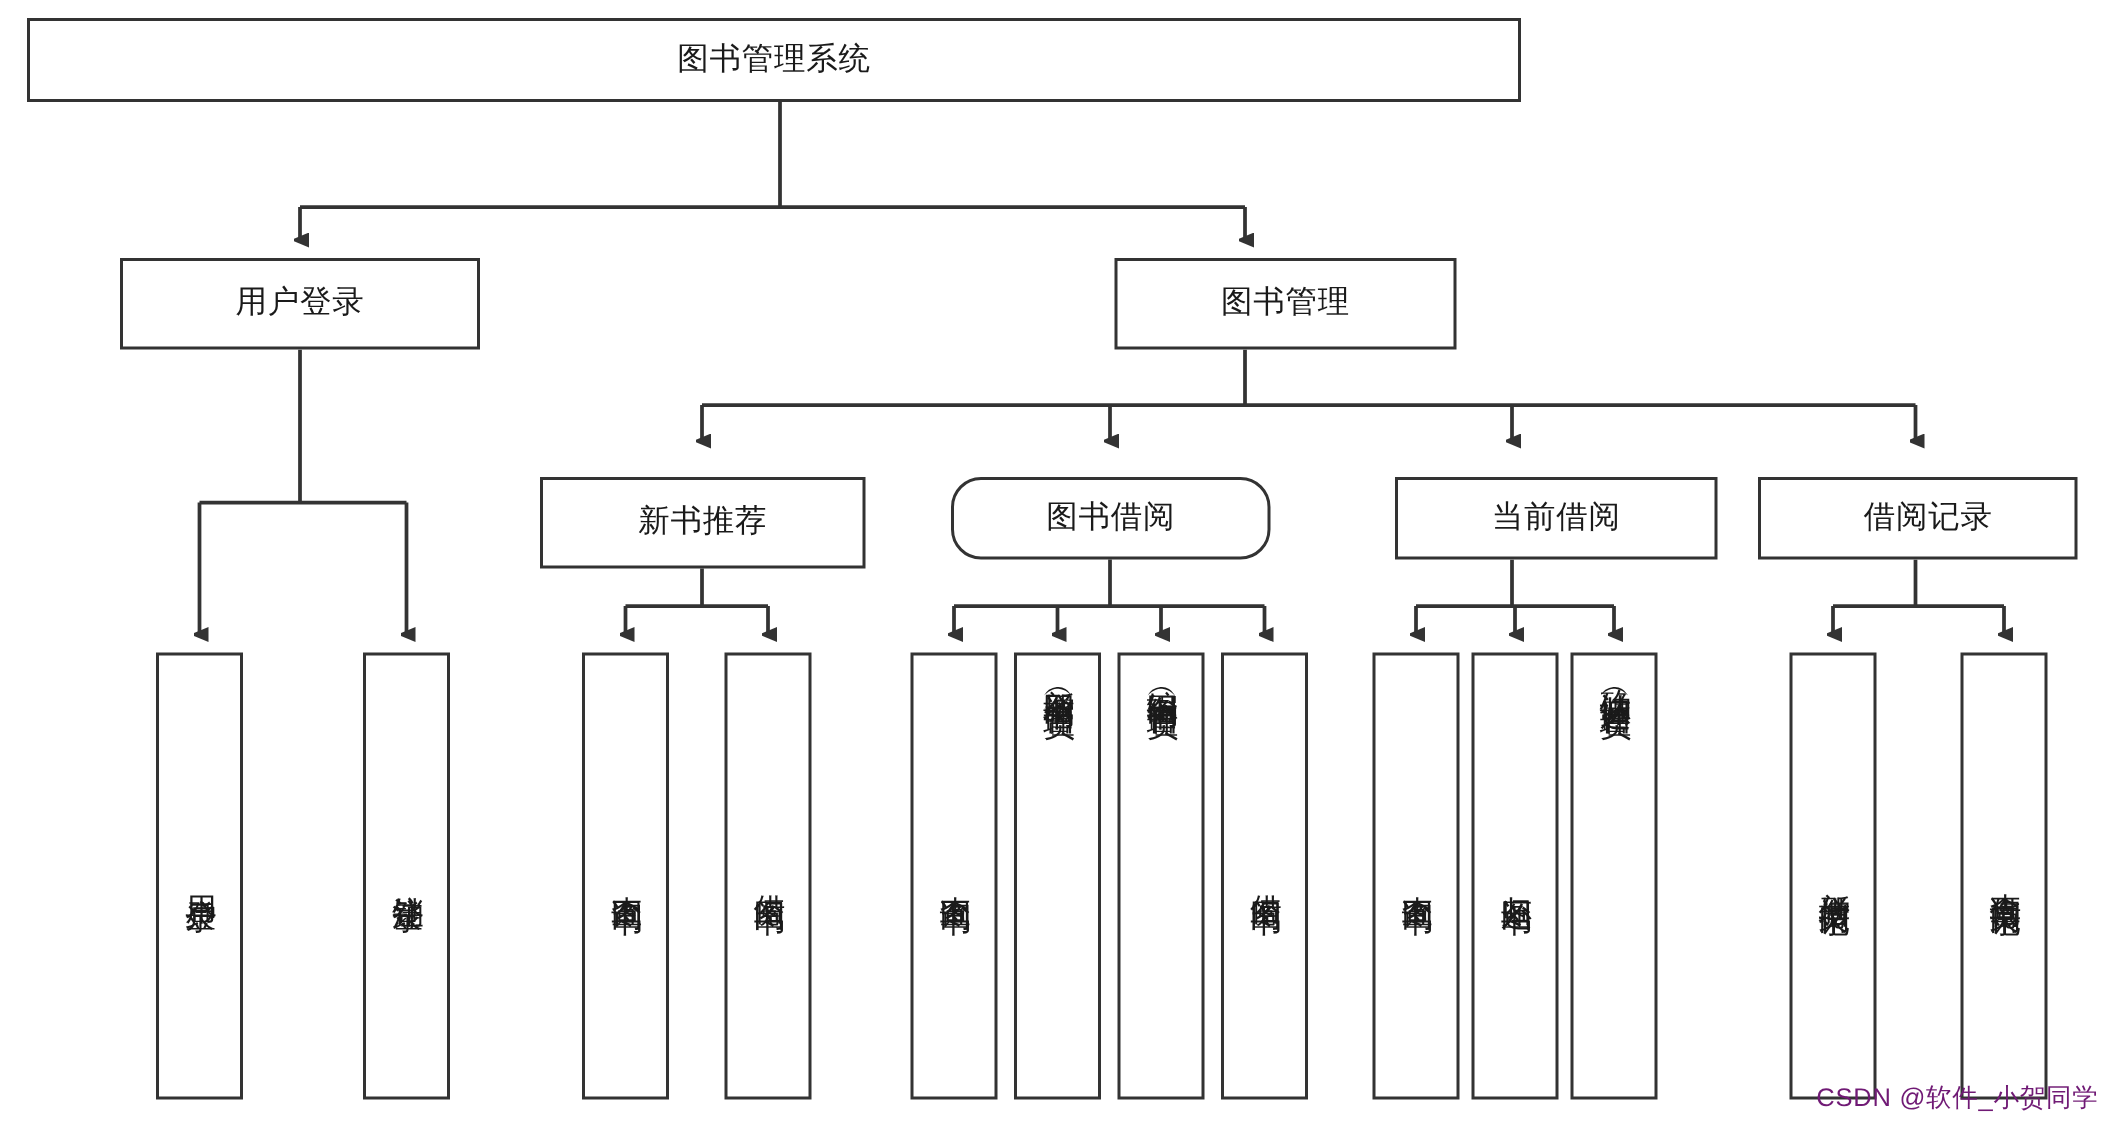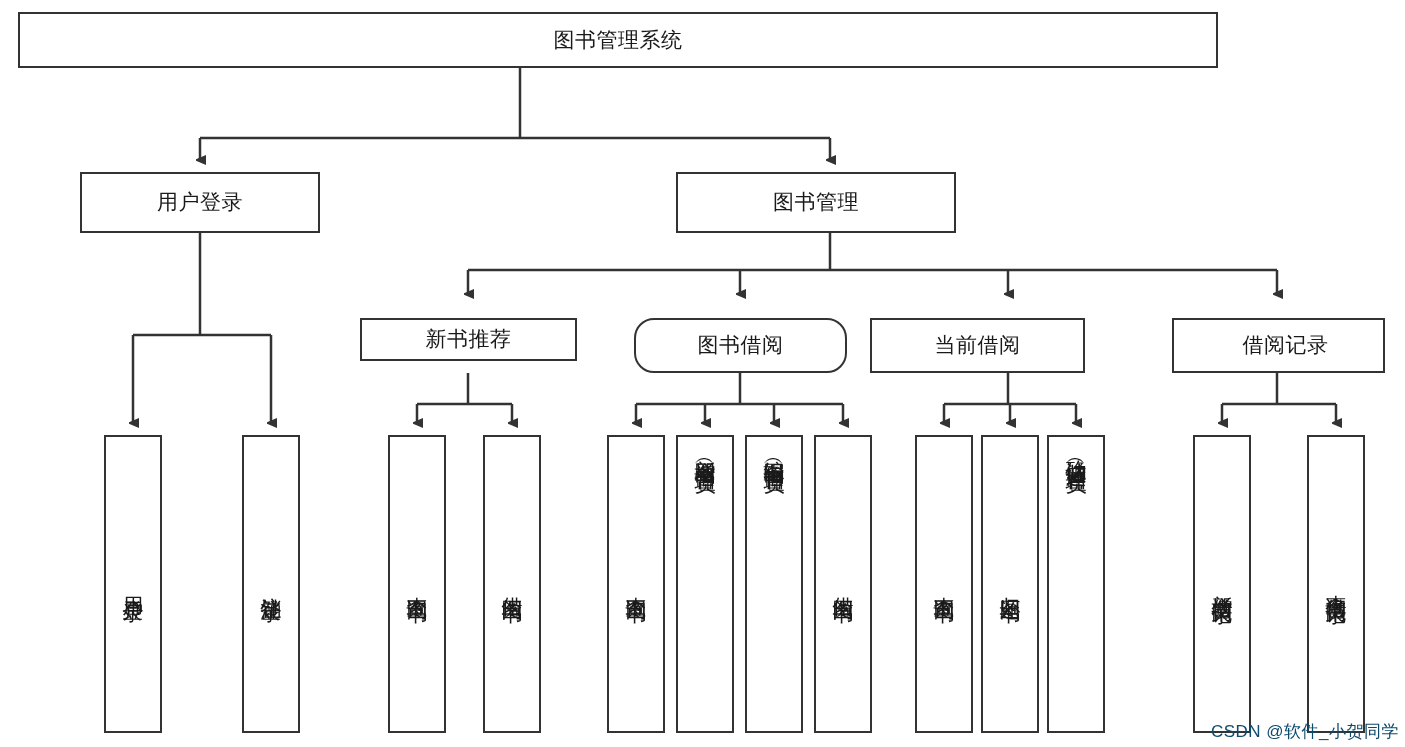--- a/index.html
+++ b/index.html
@@ -54,21 +54,21 @@
   }
   .leaf-centered {
     align-items: center;
     padding-top: 0;
   }
   #watermark {
     position: absolute;
     right: 6px;
     bottom: 4px;
     font-size: 17px;
-    color: #0c4a6e;
+    color: #701a75;
     letter-spacing: 0.5px;
     white-space: nowrap;
   }
 </style>
 </head>
 <body>
 
 <div id="canvas">
 
   <svg id="diagram-svg" viewBox="0 0 1405 747">
@@ -114,38 +114,38 @@
       <path d="M1010,404 L1010,423" marker-end="url(#arrow)"></path>
       <path d="M1076,404 L1076,423" marker-end="url(#arrow)"></path>
 
       <path d="M1277,373 L1277,404"></path>
       <path d="M1222,404 L1336,404"></path>
       <path d="M1222,404 L1222,423" marker-end="url(#arrow)"></path>
       <path d="M1336,404 L1336,423" marker-end="url(#arrow)"></path>
     </g>
   </svg>
 
-  <div class="node" style="left:18px; top:12px; width:1200px; height:56px;">
+  <div class="node" style="left:18px; top:12px; width:996px; height:56px;">
     <span class="node-label">图书管理系统</span>
   </div>
 
   <div class="node" style="left:80px; top:172px; width:240px; height:61px;">
     <span class="node-label">用户登录</span>
   </div>
-  <div class="node" style="left:676px; top:172px; width:280px; height:61px;">
+  <div class="node" style="left:743px; top:172px; width:228px; height:61px;">
     <span class="node-label">图书管理</span>
   </div>
 
-  <div class="node" style="left:360px; top:318px; width:217px; height:43px;">
+  <div class="node" style="left:360px; top:318px; width:217px; height:61px;">
     <span class="node-label">新书推荐</span>
   </div>
   <div class="node" style="left:634px; top:318px; width:213px; height:55px;border-radius:20px;">
     <span class="node-label">图书借阅</span>
   </div>
-  <div class="node" style="left:870px; top:318px; width:215px; height:55px;">
+  <div class="node" style="left:930px; top:318px; width:215px; height:55px;">
     <span class="node-label">当前借阅</span>
   </div>
   <div class="node" style="left:1172px; top:318px; width:213px; height:55px;padding-left:14px;">
     <span class="node-label">借阅记录</span>
   </div>
 
   <div class="node leaf leaf-centered" style="left:104px; top:435px; width:58px; height:298px;">
     <span class="node-label">用户登录</span>
   </div>
   <div class="node leaf leaf-centered" style="left:242px; top:435px; width:58px; height:298px;">

